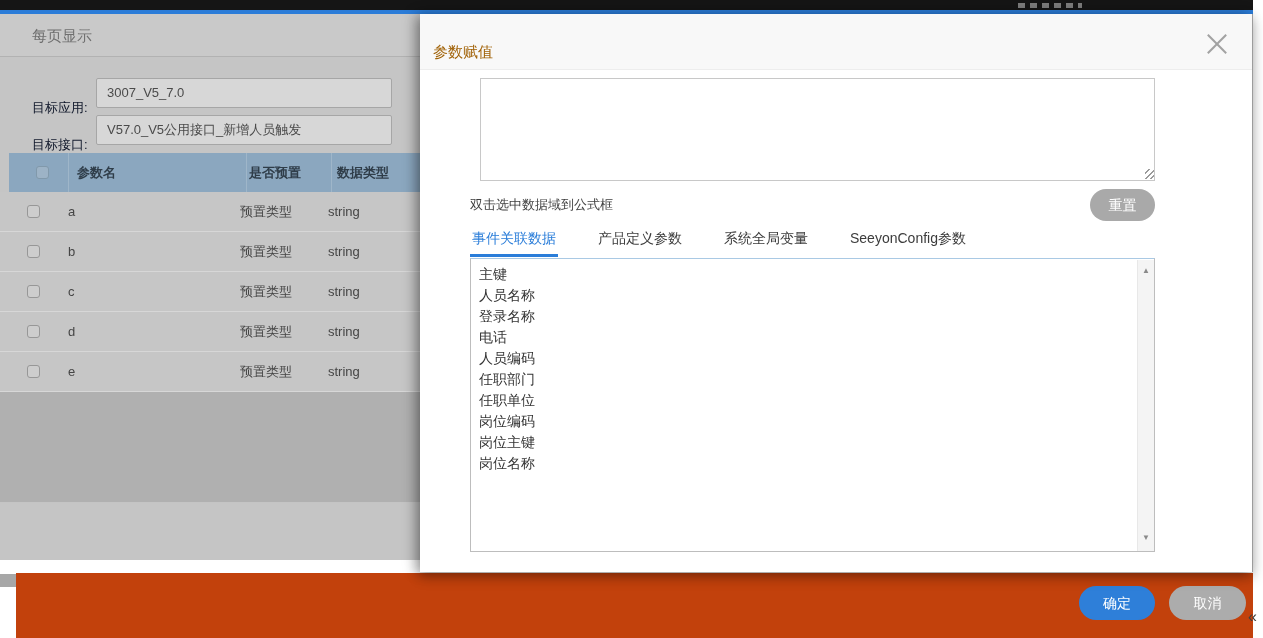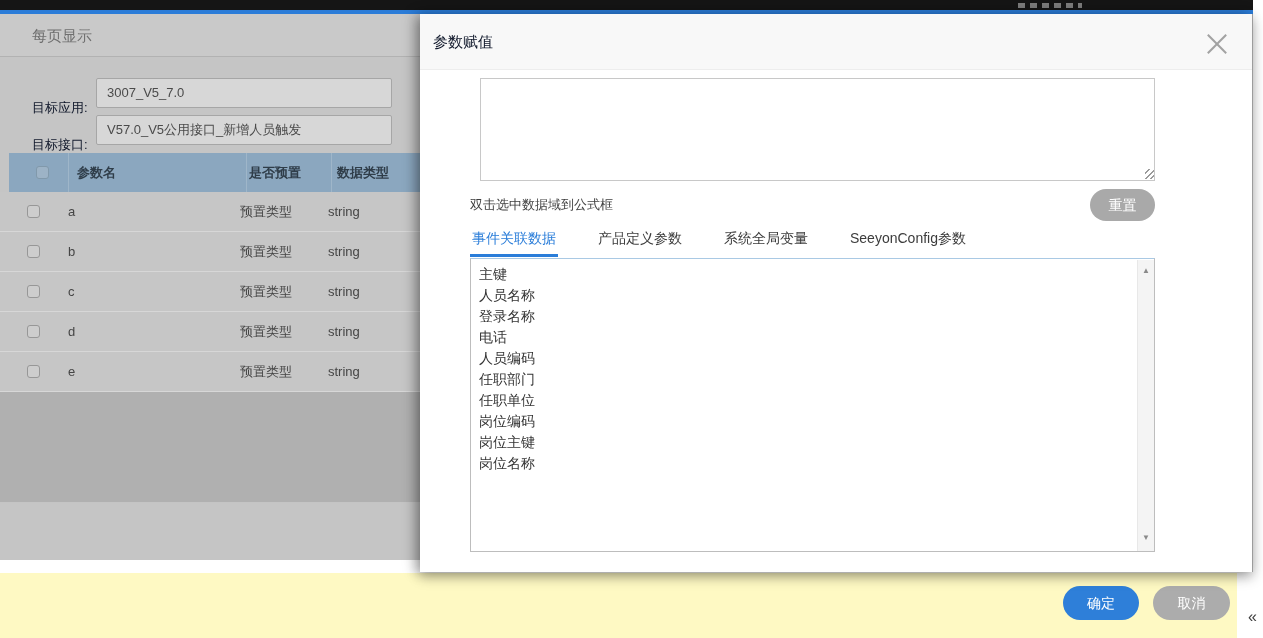--- a/index.html
+++ b/index.html
@@ -27,31 +27,31 @@
   .trow { position:absolute; left:0; width:420px; height:40px; border-bottom:1px solid #d7d7d7; }
   .trow span.txt { position:absolute; top:0; line-height:39px; font-size:13px; color:#454545; }
   .below-table { position:absolute; left:0; top:378px; width:420px; height:111px; background:#b0b0b0; border-bottom:1px solid #c4c4c4; }
   .pag { position:absolute; left:0; top:490px; width:420px; height:56px; background:#b3b3b3; }
   .pag-label { position:absolute; left:265px; top:0; line-height:56px; font-size:13px; color:#474747; }
   .pag-box { position:absolute; left:323px; top:11px; width:40px; height:34px; background:#bcbcbc; border:1px solid #cfcfcf; border-radius:6px; text-align:center; line-height:32px; font-size:14px; color:#2f2f2f; }
   .pag-suffix { position:absolute; left:371px; top:0; line-height:56px; font-size:13px; color:#474747; white-space:nowrap; }
   .under-strip { position:absolute; left:0; top:560px; width:420px; height:13px; background:#a7a7a7; }
 
   
-  .footerbar { position:absolute; left:0; top:573px; width:1237px; height:65px; background:#fef9c3; }
+  .footerbar { position:absolute; left:16px; top:573px; width:1237px; height:65px; background:#c2410c; }
   .btn { position:absolute; top:13px; height:34px; border-radius:17px; color:#ffffff; font-size:14px; text-align:center; line-height:34px; cursor:pointer; }
   .btn-ok { left:1063px; width:76px; background:#2e7fd9; }
   .btn-cancel { left:1153px; width:77px; background:#acacac; }
   .collapse-glyph { position:absolute; left:1248px; top:608px; font-size:16px; color:#3f3f3f; }
 
   
   .assign { position:absolute; left:420px; top:14px; width:833px; height:558px; background:#ffffff;
     border-right:1px solid #9c9c9c; box-shadow:-5px 0 12px rgba(0,0,0,0.28), 0 5px 12px rgba(0,0,0,0.28); }
   .assign-header { position:absolute; left:0; top:0; width:100%; height:56px; background:#f8f8f8; border-bottom:1px solid #ededed; }
-  .assign-title { position:absolute; left:13px; top:0; line-height:56px; font-size:15px; color:#0f172a; }
+  .assign-title { position:absolute; left:13px; top:10px; line-height:56px; font-size:15px; color:#a16207; }
   .close-x { position:absolute; left:784px; top:17px; width:26px; height:26px; cursor:pointer; }
   .close-x i { position:absolute; left:0; top:12px; width:26px; height:2px; background:#a2a2a2; }
   .close-x i.a { transform:rotate(45deg); }
   .close-x i.b { transform:rotate(-45deg); }
   .formula-box { position:absolute; left:60px; top:64px; width:675px; height:103px; border:1px solid #c8c8c8; background:#fff; resize:none; font-size:13px; font-family:"Liberation Sans",sans-serif; outline:none; }
   .grip { position:absolute; left:725px; top:155px; width:9px; height:10px;
     background:repeating-linear-gradient(135deg, transparent 0 2.5px, #9a9a9a 2.5px 4px); }
   .hint { position:absolute; left:50px; top:182px; font-size:13px; color:#3f3f3f; }
   .reset-btn { position:absolute; left:670px; top:175px; width:65px; height:32px; border-radius:16px; background:#a9a9a9; color:#fff; font-size:14px; text-align:center; line-height:32px; cursor:pointer; }
   .tabs { position:absolute; left:50px; top:216px; display:flex; gap:38px; }

